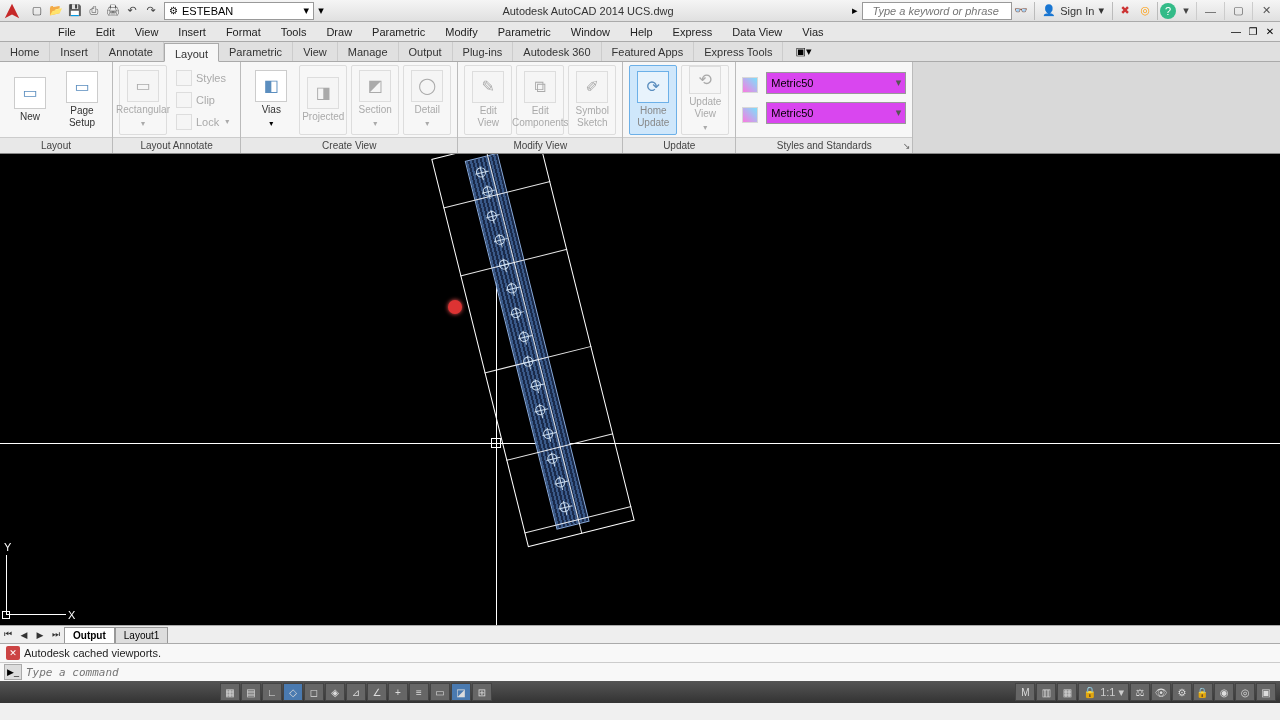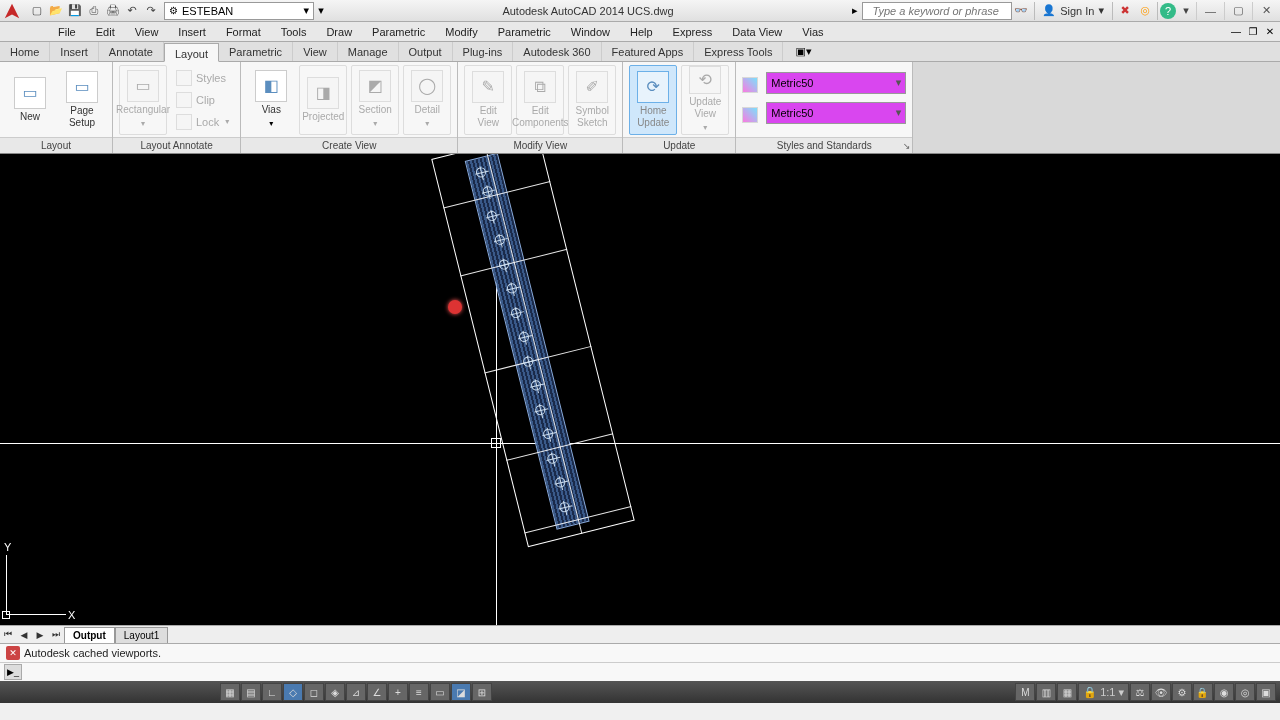--- a/index.html
+++ b/index.html
@@ -370,20 +370,21 @@
   <div class="tab">Layout1</div>
 </div>
 
 <div class="cmd-area">
   <div class="cmd-history">
     <span class="x">✕</span>
     <span>Autodesk cached viewports.</span>
   </div>
   <div class="cmd-input-row">
     <div class="prompt">▶_</div>
+    <input class="cmd-input" placeholder="Type a command" style="">
   </div>
 </div>
 
 <div class="statusbar">
   <div class="coords"></div>
   <div class="sb-btns">
     <div class="sb-btn">▦</div>
     <div class="sb-btn">▤</div>
     <div class="sb-btn">∟</div>
     <div class="sb-btn on">◇</div>

